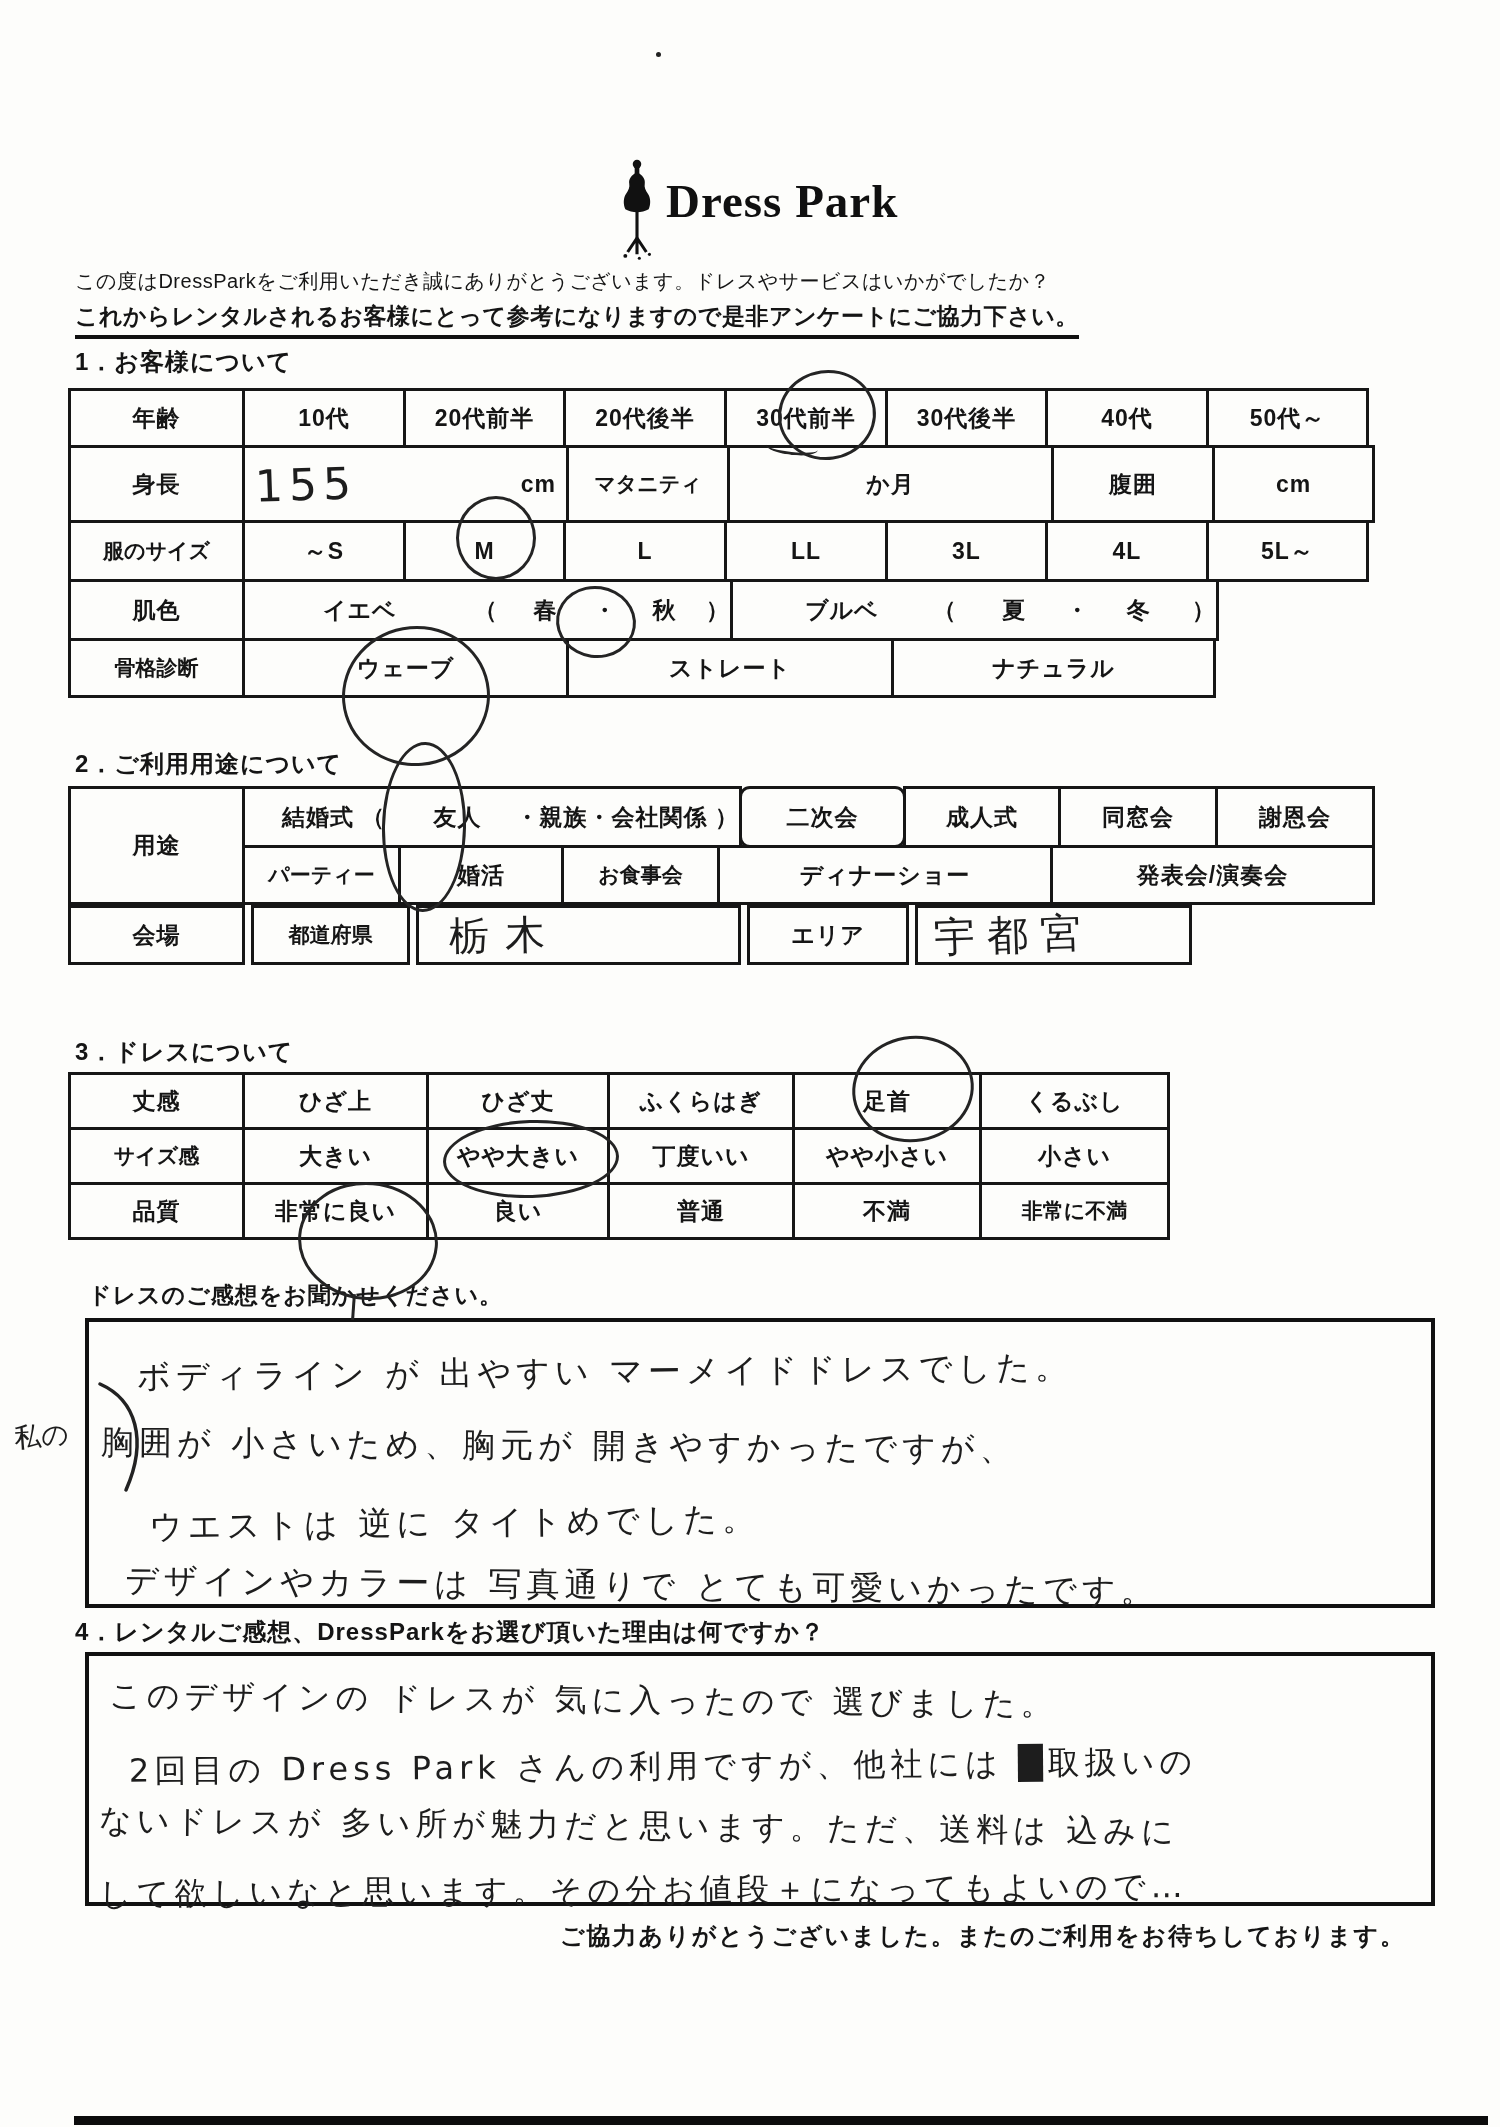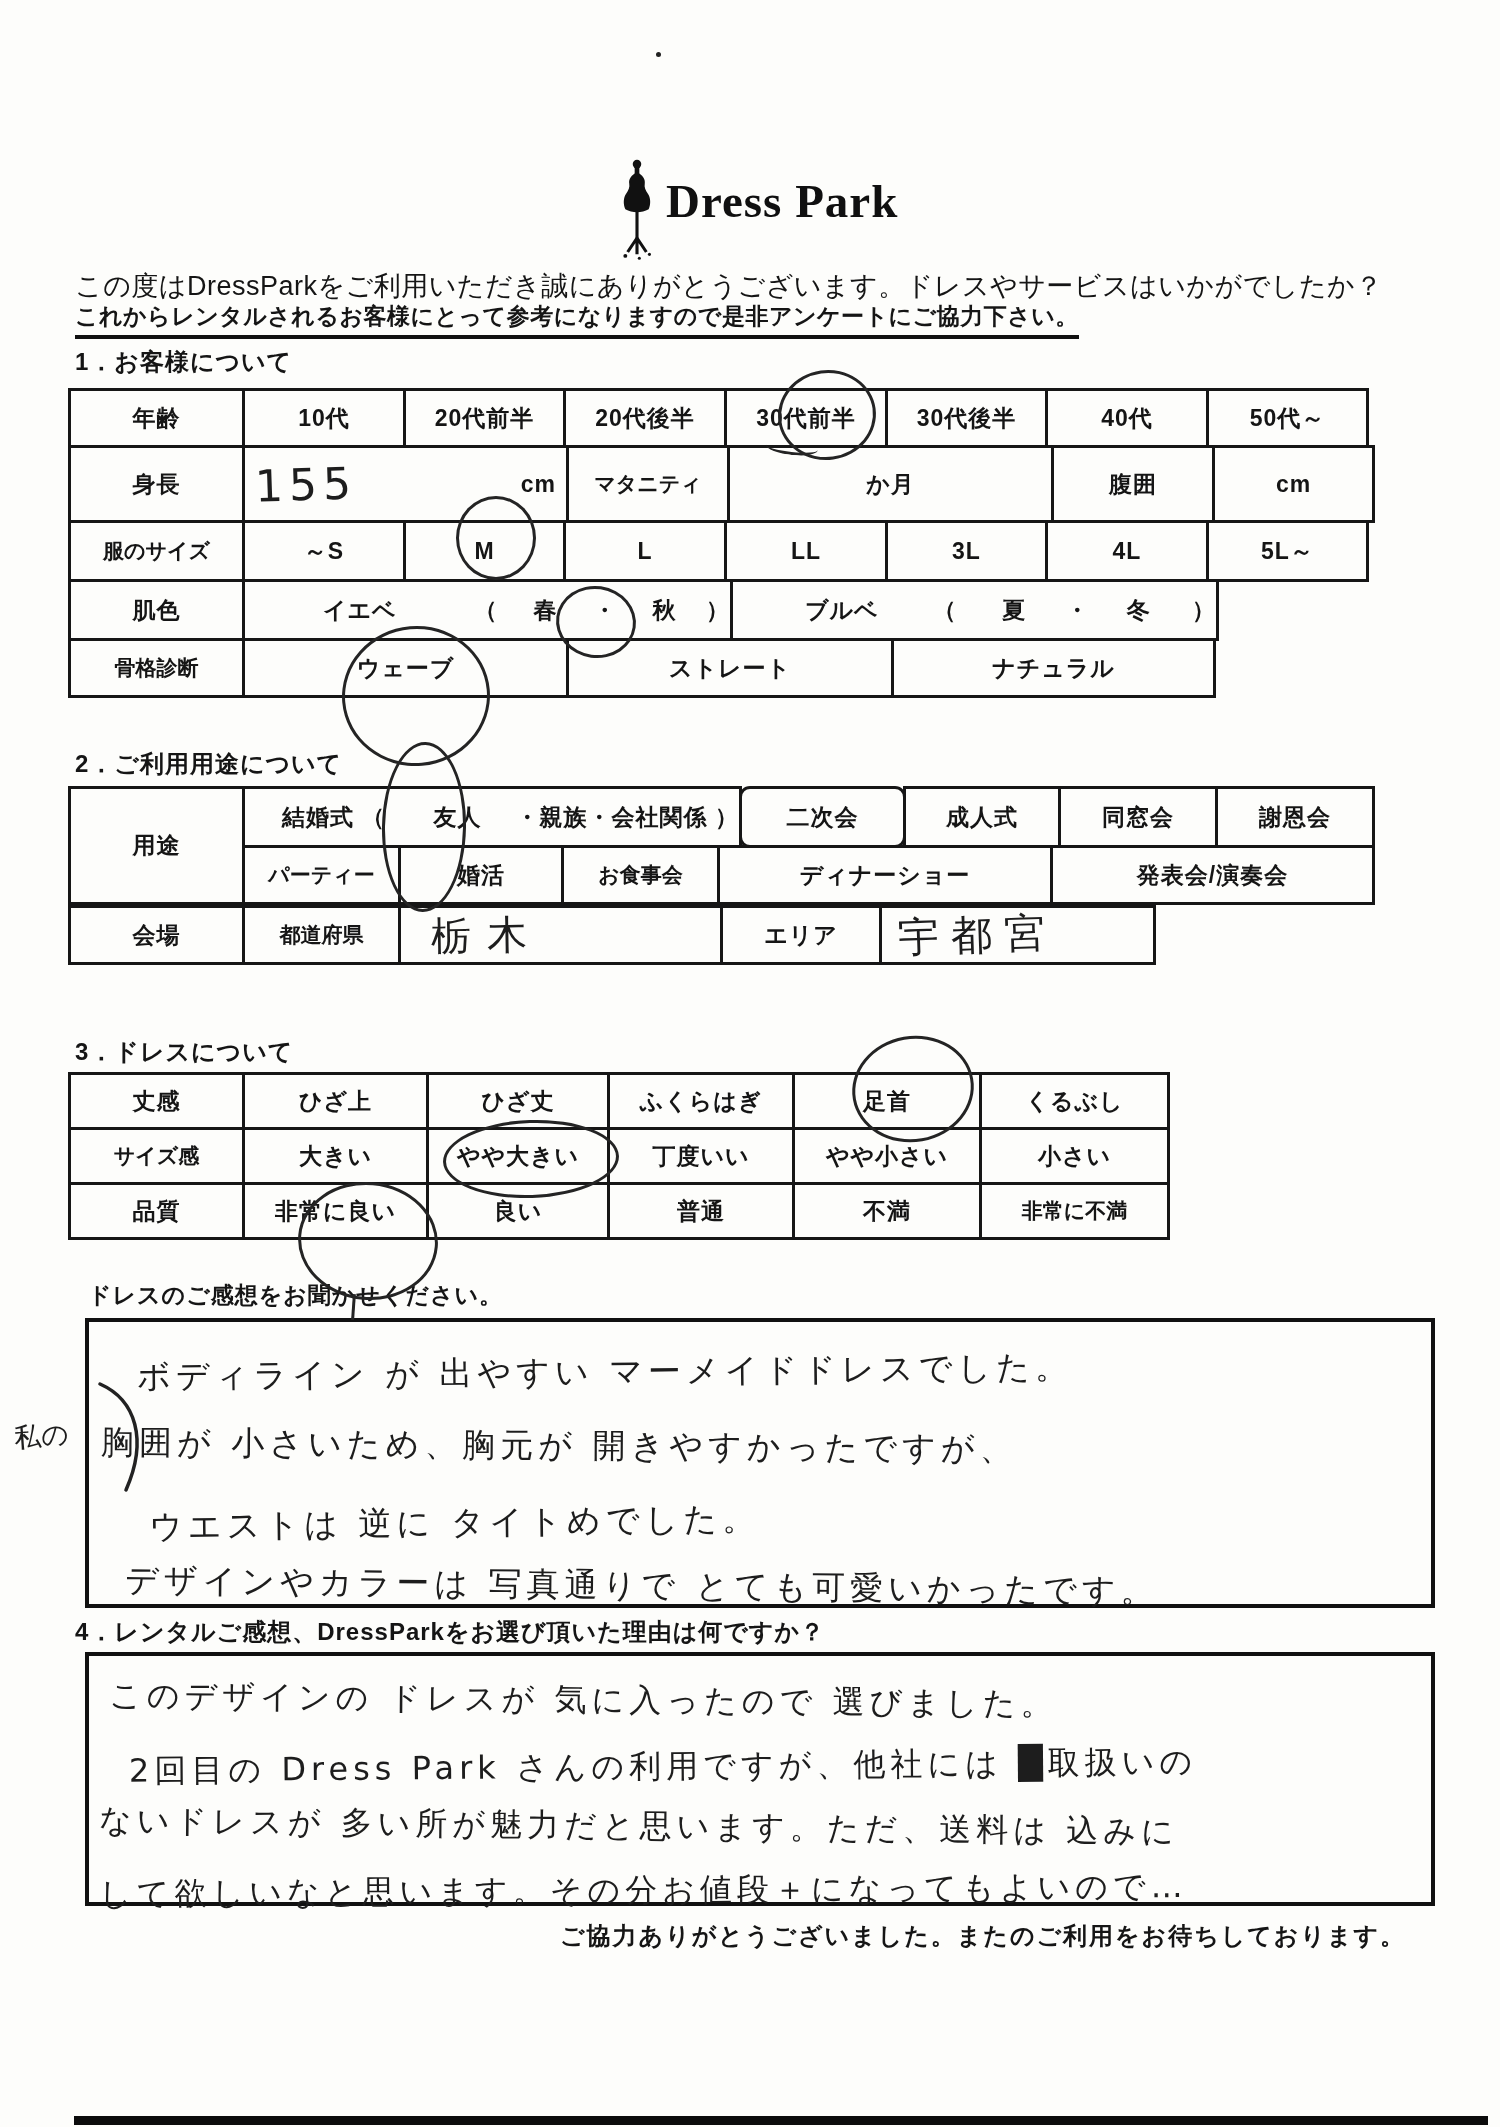--- a/index.html
+++ b/index.html
@@ -2,21 +2,21 @@
 <html><head>
 <meta charset="utf-8">
 <style>
   html,body{margin:0;padding:0;background:#9a9a9a;}
   .page{position:relative;width:1500px;height:2127px;background:#fdfdfb;overflow:hidden;
         font-family:"Liberation Sans",sans-serif;color:#151515;}
   
   .logo{position:absolute;left:616px;top:158px;display:flex;align-items:flex-start;}
   .logo-text{font-family:"Liberation Serif",serif;font-weight:700;font-size:47px;letter-spacing:1px;color:#101010;margin-left:8px;margin-top:16px;}
   
-  .intro1{position:absolute;left:75px;top:268px;font-size:27px;letter-spacing:.5px;}
+  .intro1{position:absolute;left:75px;top:268px;font-size:20px;letter-spacing:.5px;}
   .intro2{position:absolute;left:75px;top:301px;font-size:23px;font-weight:bold;border-bottom:4px solid #111;padding-bottom:3px;letter-spacing:.5px;}
   .sec-h{position:absolute;font-size:24px;font-weight:bold;letter-spacing:1px;}
   
   .tbl{position:absolute;}
   .row{display:flex;}
   .row + .row{margin-top:-3px;}
   .cell{box-sizing:border-box;border:3px solid #161616;display:flex;align-items:center;justify-content:center;
         font-weight:bold;font-size:23px;letter-spacing:1px;background:transparent;}
   .cell + .cell{margin-left:-3px;}
   .cell.left{justify-content:space-between;}
@@ -139,21 +139,21 @@
         </div>
         <div class="row" style="height:60px;">
           <div class="cell sm" style="width:159px;">パーティー</div>
           <div class="cell" style="width:166px;">婚活</div>
           <div class="cell sm" style="width:159px;">お食事会</div>
           <div class="cell" style="width:336px;">ディナーショー</div>
           <div class="cell" style="width:325px;">発表会/演奏会</div>
         </div>
       </div>
     </div>
-    <div class="row" style="height:60px;">
+    <div class="row" style="height:60px;gap:9px;">
       <div class="cell" style="width:177px;">会場</div>
       <div class="cell sm" style="width:159px;">都道府県</div>
       <div class="cell left" style="width:325px;padding-left:30px;">
         <span class="hand" style="font-size:40px;letter-spacing:16px;transform:rotate(-1deg);">栃木</span>
       </div>
       <div class="cell" style="width:162px;">エリア</div>
       <div class="cell left" style="width:277px;padding-left:16px;">
         <span class="hand" style="font-size:41px;letter-spacing:12px;transform:rotate(-2deg);">宇都宮</span>
       </div>
     </div>

